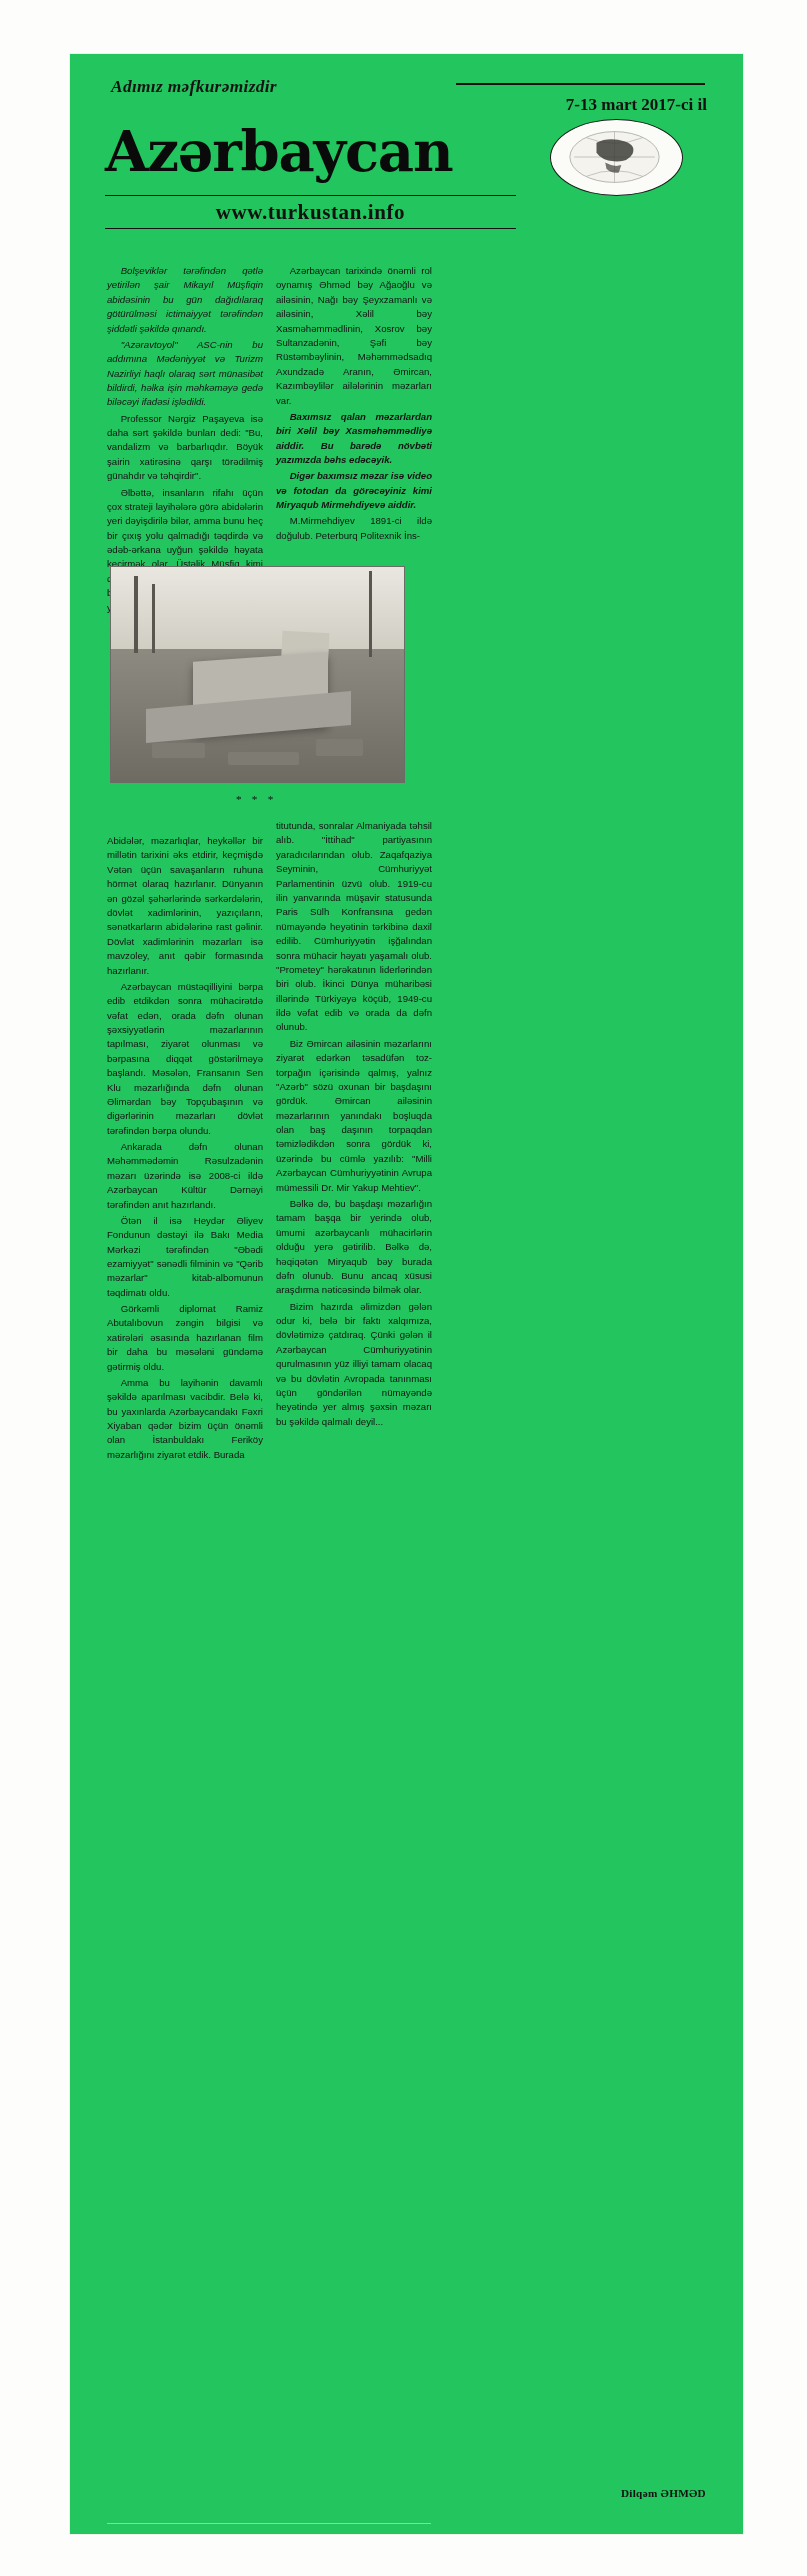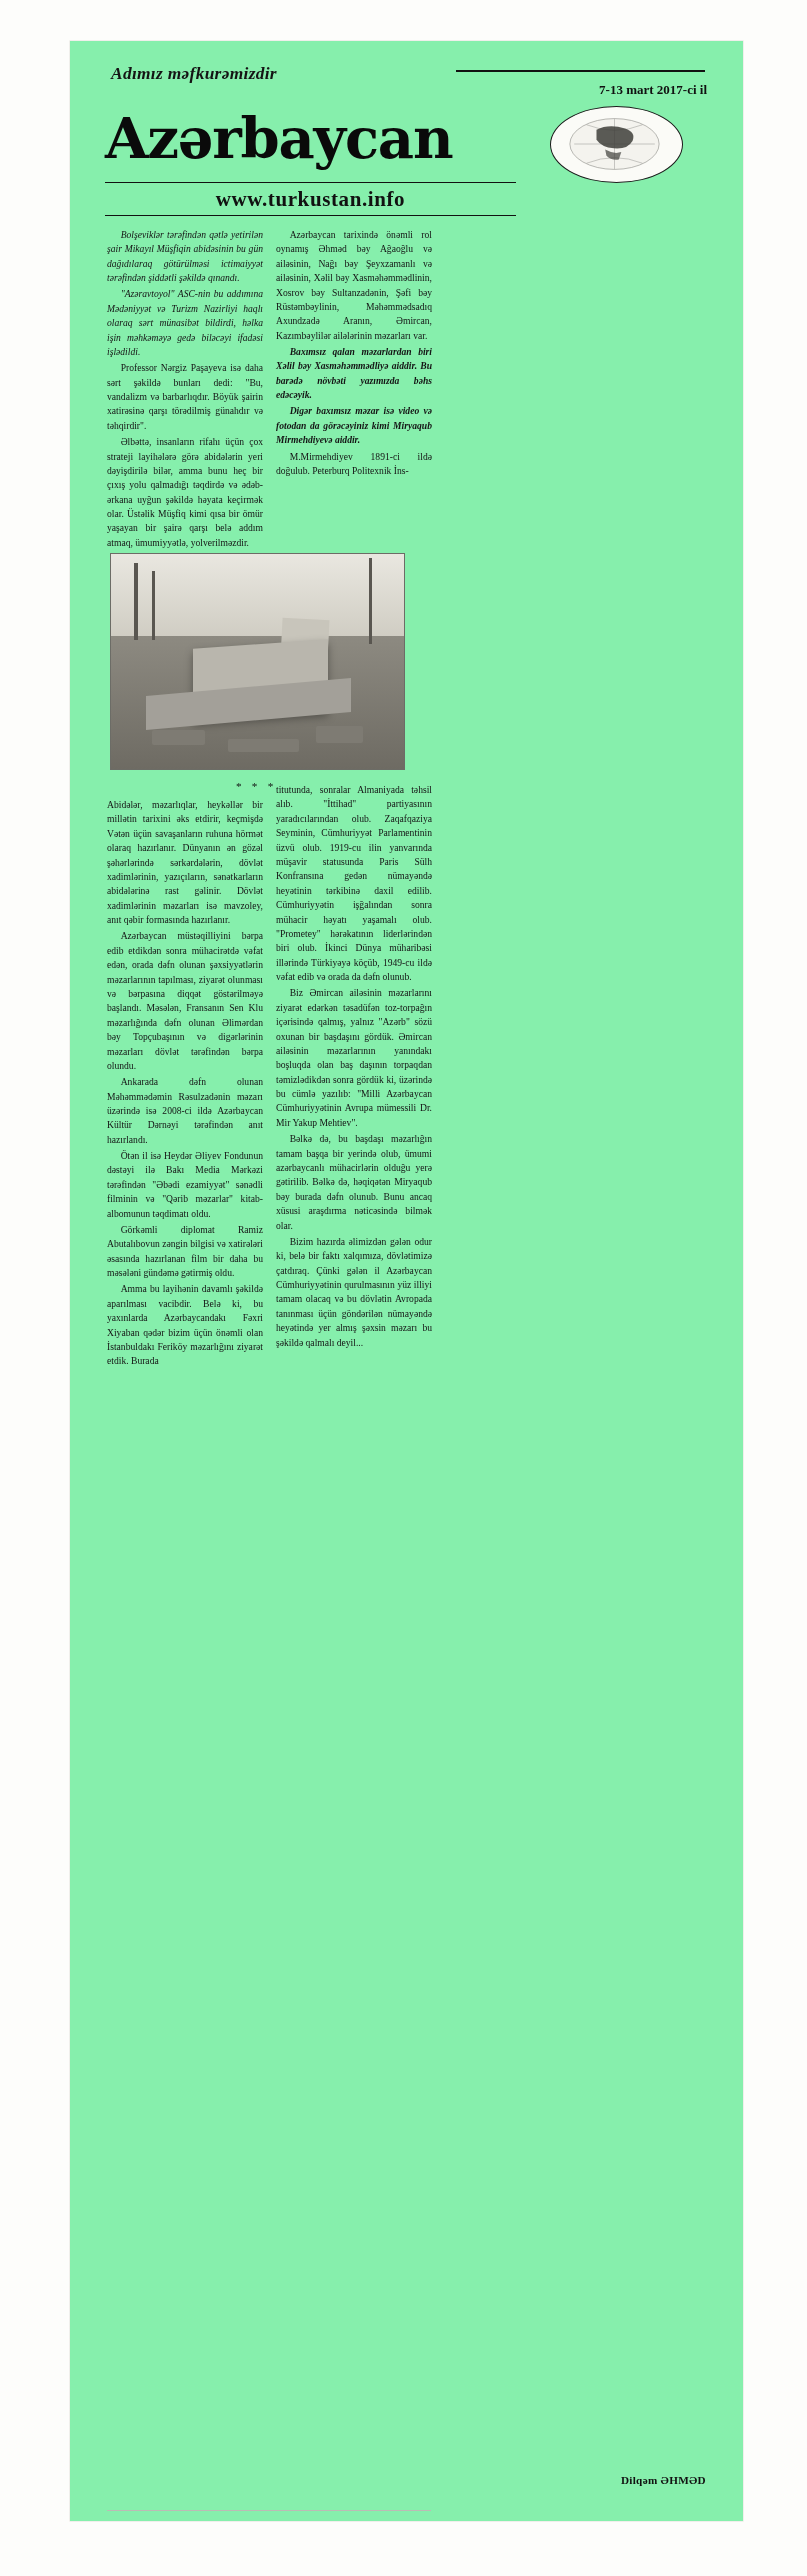--- a/index.html
+++ b/index.html
@@ -17,24 +17,24 @@
   }
   .page {
     position: relative;
     width: 808px;
     height: 2576px;
     background: #fdfdfb;
   }
   .paper {
     position: absolute;
     left: 70px;
-    top: 41px;
+    top: 54px;
     width: 673px;
     height: 2480px;
-    background: #86efac;
+    background: #22c55e;
     box-shadow: 0 0 0 0.6px #e8e6e0;
   }
 
   
   .slogan {
     position: absolute;
     left: 41px;
     top: 22.4px;
     font-family: "Liberation Serif", serif;
     font-style: italic;
@@ -50,21 +50,21 @@
     width: 249px;
     height: 1.9px;
     background: #111;
   }
   .issue-date {
     position: absolute;
     right: 36px;
     top: 41px;
     font-family: "Liberation Serif", serif;
     font-weight: bold;
-    font-size: 13px;
+    font-size: 17px;
     color: #111;
   }
   .logo {
     position: absolute;
     left: 35px;
     top: 69px;
     font-family: "DejaVu Serif", serif;
     font-weight: bold;
     font-size: 56px;
     line-height: 1;
@@ -105,25 +105,26 @@
     font-family: "Liberation Serif", serif;
     font-weight: bold;
     font-size: 21px;
     letter-spacing: 0.6px;
     color: #111;
   }
 
   
   .col {
     position: absolute;
-    font-family: Liberation Serif, serif;
+    font-family: Liberation Sans, sans-serif;
     font-size: 9.6px;
     line-height: 1.5;
     text-align: justify;
     color: #141414;
+    margin-top: 23px;
   }
   .col p {
     margin: 0 0 1.9px 0;
     text-indent: 13.7px;
   }
   .col p.noindent { text-indent: 0; }
   .col p.ital { font-style: italic; }
   .col p.bold { font-weight: bold; }
 
   .lead-col-left {

